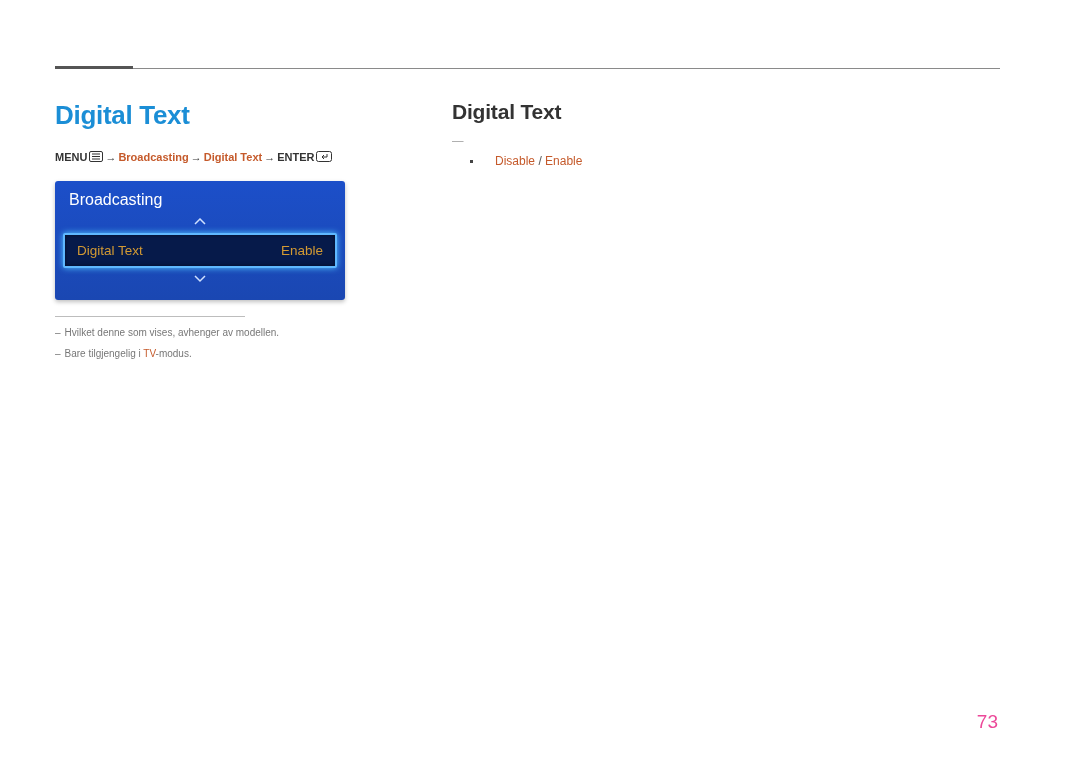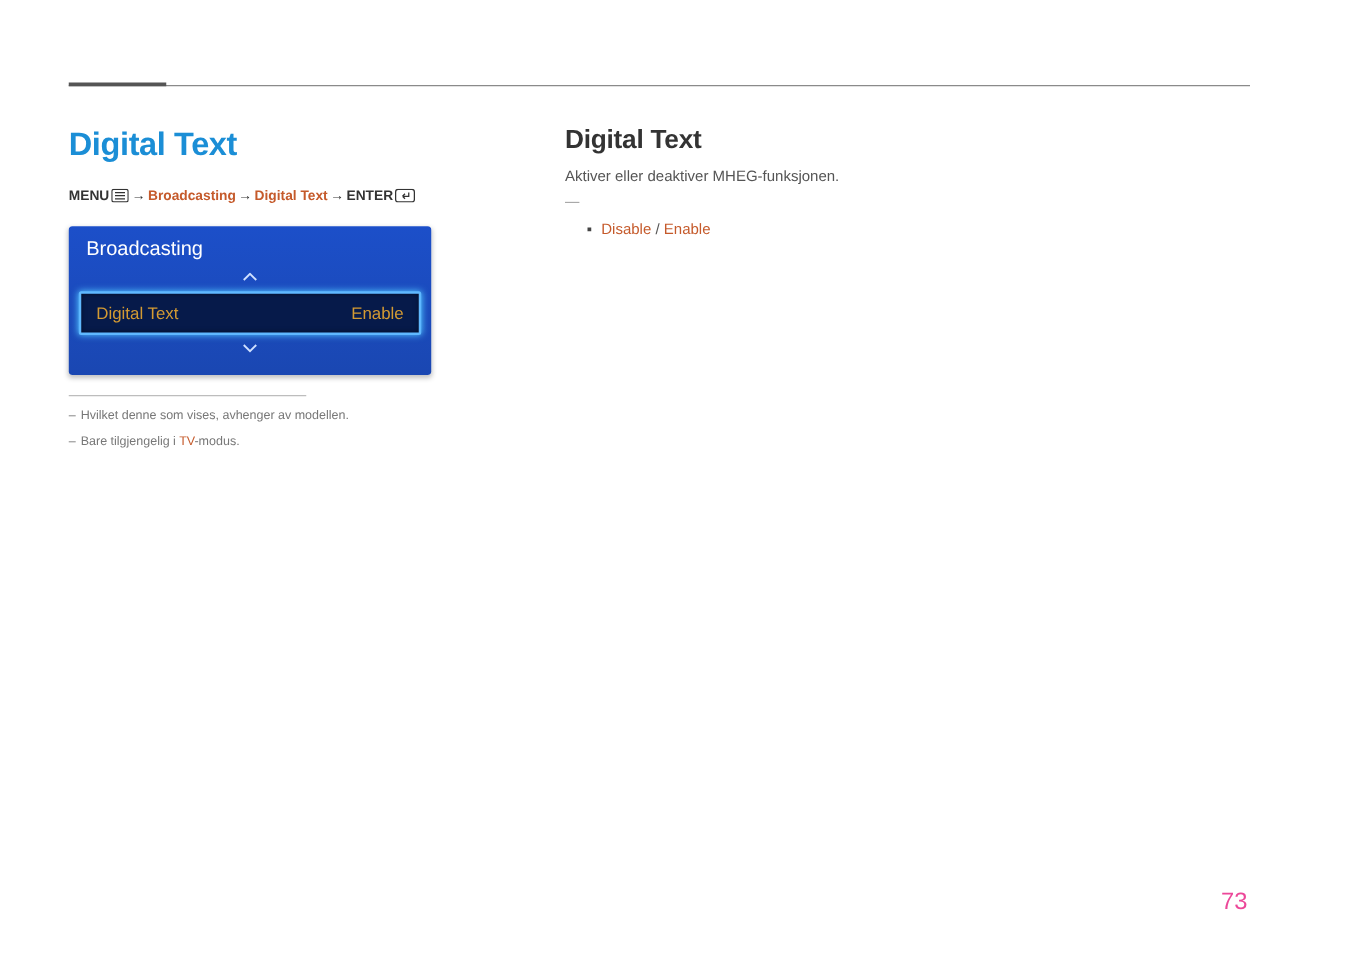--- a/index.html
+++ b/index.html
@@ -133,21 +133,21 @@
       font-weight: 500;
     }
     .sub-body .dash { color: #999; }
     .bullet-line {
       font-size: 12px;
       color: #555;
       font-weight: 500;
       margin-left: 18px;
       display: flex;
       align-items: center;
-      gap: 8px;
+      gap: 22px;
     }
     .bullet-line .dot {
       width: 3px; height: 3px;
       background: #444;
       display: inline-block;
     }
     .opt { color: #c55a2b; }
     .opt-sep { color: #555; }
     .page-number {
       position: absolute;
@@ -220,21 +220,20 @@
   <div class="note">
     <span class="dash">–</span>
     <span>
       <span>Bare tilgjengelig i </span><span class="hl">TV</span><span>-modus.</span>
     </span>
   </div>
 </div>
 
 <div class="right-col">
   <h2 class="h1-dark">Digital Text</h2>
-  <p class="body-text">Aktiver eller deaktiver MHEG-funksjonen.</p>
   <div class="sub-body">
     <span class="dash">―</span>
   </div>
   <div class="bullet-line">
     <span class="dot"></span>
     <span>
       <span class="opt">Disable</span>
       <span class="opt-sep">/</span>
       <span class="opt">Enable</span>
     </span>

